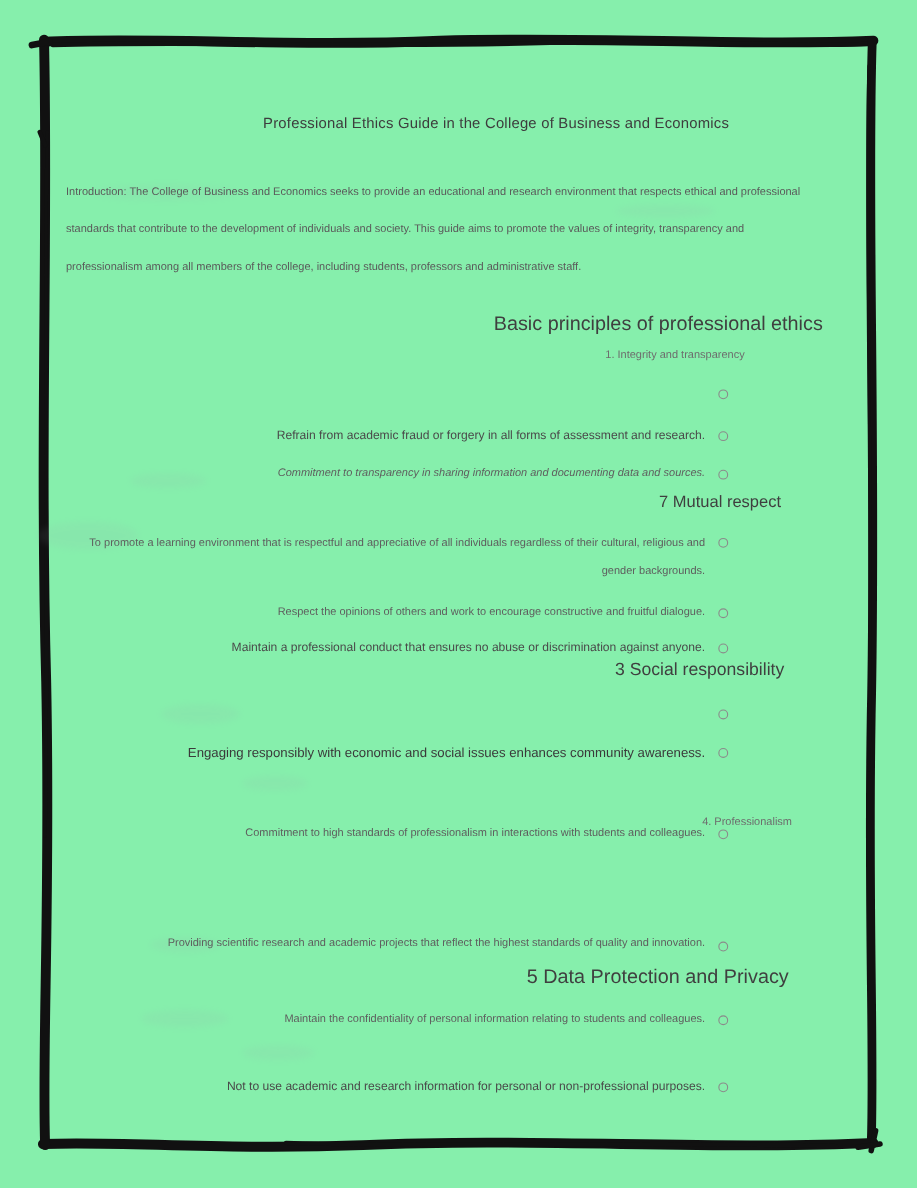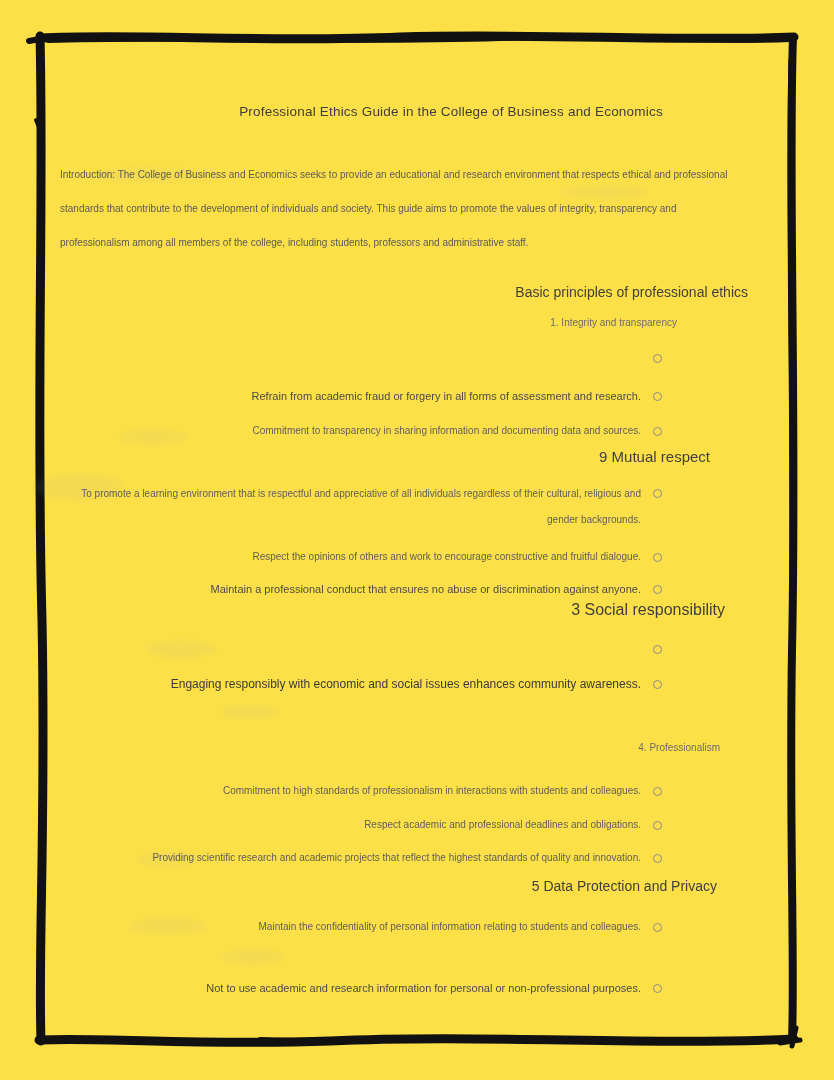--- a/index.html
+++ b/index.html
@@ -1,36 +1,36 @@
 <!DOCTYPE html>
 <html><head>
 <meta charset="utf-8">
 <style>
   html,body{margin:0;padding:0;background:#f2f2f2;}
   .page{
     position:relative;
     width:834px;height:1080px;
-    background:#fde047;
+    background:#86efac;
     font-family:"Liberation Sans", sans-serif;
     overflow:hidden;
   }
   .frame-svg{position:absolute;left:0;top:0;width:834px;height:1080px;pointer-events:none;}
   .abs{position:absolute;}
   .doc-title{
     left:0;right:0;top:104px;
     text-align:center;padding-left:68px;
     font-size:13.5px;color:#3d3d3d;letter-spacing:.2px;
   }
   .intro{
     left:60px;right:92px;top:158px;
     text-align:left;
     font-size:10px;line-height:34px;color:#5a5a5a;
   }
   .heading{text-align:right;color:#3f3f3f;white-space:nowrap;}
-  .h-main{font-size:14px;}
+  .h-main{font-size:18px;}
   .h-big{font-size:15px;}
   .h-bigger{font-size:16px;}
   .h-sub{font-size:10px;color:#6d6d6d;}
   .item-row{
     left:47px;right:172px;
     display:flex;justify-content:flex-end;align-items:center;gap:12px;
   }
   .item-text{text-align:right;color:#5e5e5e;line-height:14px;}
   .sm .item-text{font-size:10px;}
   .md .item-text{font-size:11px;color:#4a4a4a;}
@@ -91,61 +91,57 @@
 
   <div class="abs heading h-sub" style="right:157px;top:317px;">1. Integrity and transparency</div>
 
   <div class="abs item-row md" style="top:354px;">
     <span class="circle"></span>
   </div>
   <div class="abs item-row md" style="top:389px;">
     <span class="item-text">Refrain from academic fraud or forgery in all forms of assessment and research.</span>
     <span class="circle"></span>
   </div>
-  <div class="abs item-row sm" style="top:424px;">
+  <div class="abs item-row sm" style="top:424px;font-style:italic;">
     <span class="item-text">Commitment to transparency in sharing information and documenting data and sources.</span>
     <span class="circle"></span>
   </div>
 
-  <div class="abs heading h-big" style="right:124px;top:448px;">9 Mutual respect</div>
+  <div class="abs heading h-big" style="right:124px;top:448px;">7 Mutual respect</div>
 
   <div class="abs item-row sm wrap" style="top:481px;">
     <span class="item-text">To promote a learning environment that is respectful and appreciative of all individuals regardless of their cultural, religious and gender backgrounds.</span>
     <span class="circle"></span>
   </div>
   <div class="abs item-row sm" style="top:550px;">
     <span class="item-text">Respect the opinions of others and work to encourage constructive and fruitful dialogue.</span>
     <span class="circle"></span>
   </div>
   <div class="abs item-row md" style="top:582px;">
     <span class="item-text">Maintain a professional conduct that ensures no abuse or discrimination against anyone.</span>
     <span class="circle"></span>
   </div>
 
-  <div class="abs heading h-bigger" style="right:109px;top:601px;">3 Social responsibility</div>
+  <div class="abs heading h-bigger" style="right:121px;top:601px;">3 Social responsibility</div>
 
   <div class="abs item-row sm" style="top:645px;">
     <span class="circle"></span>
   </div>
   <div class="abs item-row lg" style="top:677px;">
     <span class="item-text">Engaging responsibly with economic and social issues enhances community awareness.</span>
     <span class="circle"></span>
   </div>
 
   <div class="abs heading h-sub" style="right:114px;top:742px;">4. Professionalism</div>
 
-  <div class="abs item-row sm" style="top:784px;">
+  <div class="abs item-row sm" style="top:751px;">
     <span class="item-text">Commitment to high standards of professionalism in interactions with students and colleagues.</span>
     <span class="circle"></span>
   </div>
-  <div class="abs item-row sm" style="top:818px;">
-    <span class="item-text">Respect academic and professional deadlines and obligations.</span>
-    <span class="circle"></span>
-  </div>
-  <div class="abs item-row sm" style="top:851px;">
+  <div class="abs item-row sm" style="top:851px;align-items:flex-end;">
     <span class="item-text">Providing scientific research and academic projects that reflect the highest standards of quality and innovation.</span>
     <span class="circle"></span>
   </div>
 
   <div class="abs heading h-main" style="right:117px;top:878px;">5 Data Protection and Privacy</div>
 
   <div class="abs item-row sm" style="top:920px;">
     <span class="item-text">Maintain the confidentiality of personal information relating to students and colleagues.</span>
     <span class="circle"></span>
   </div>

